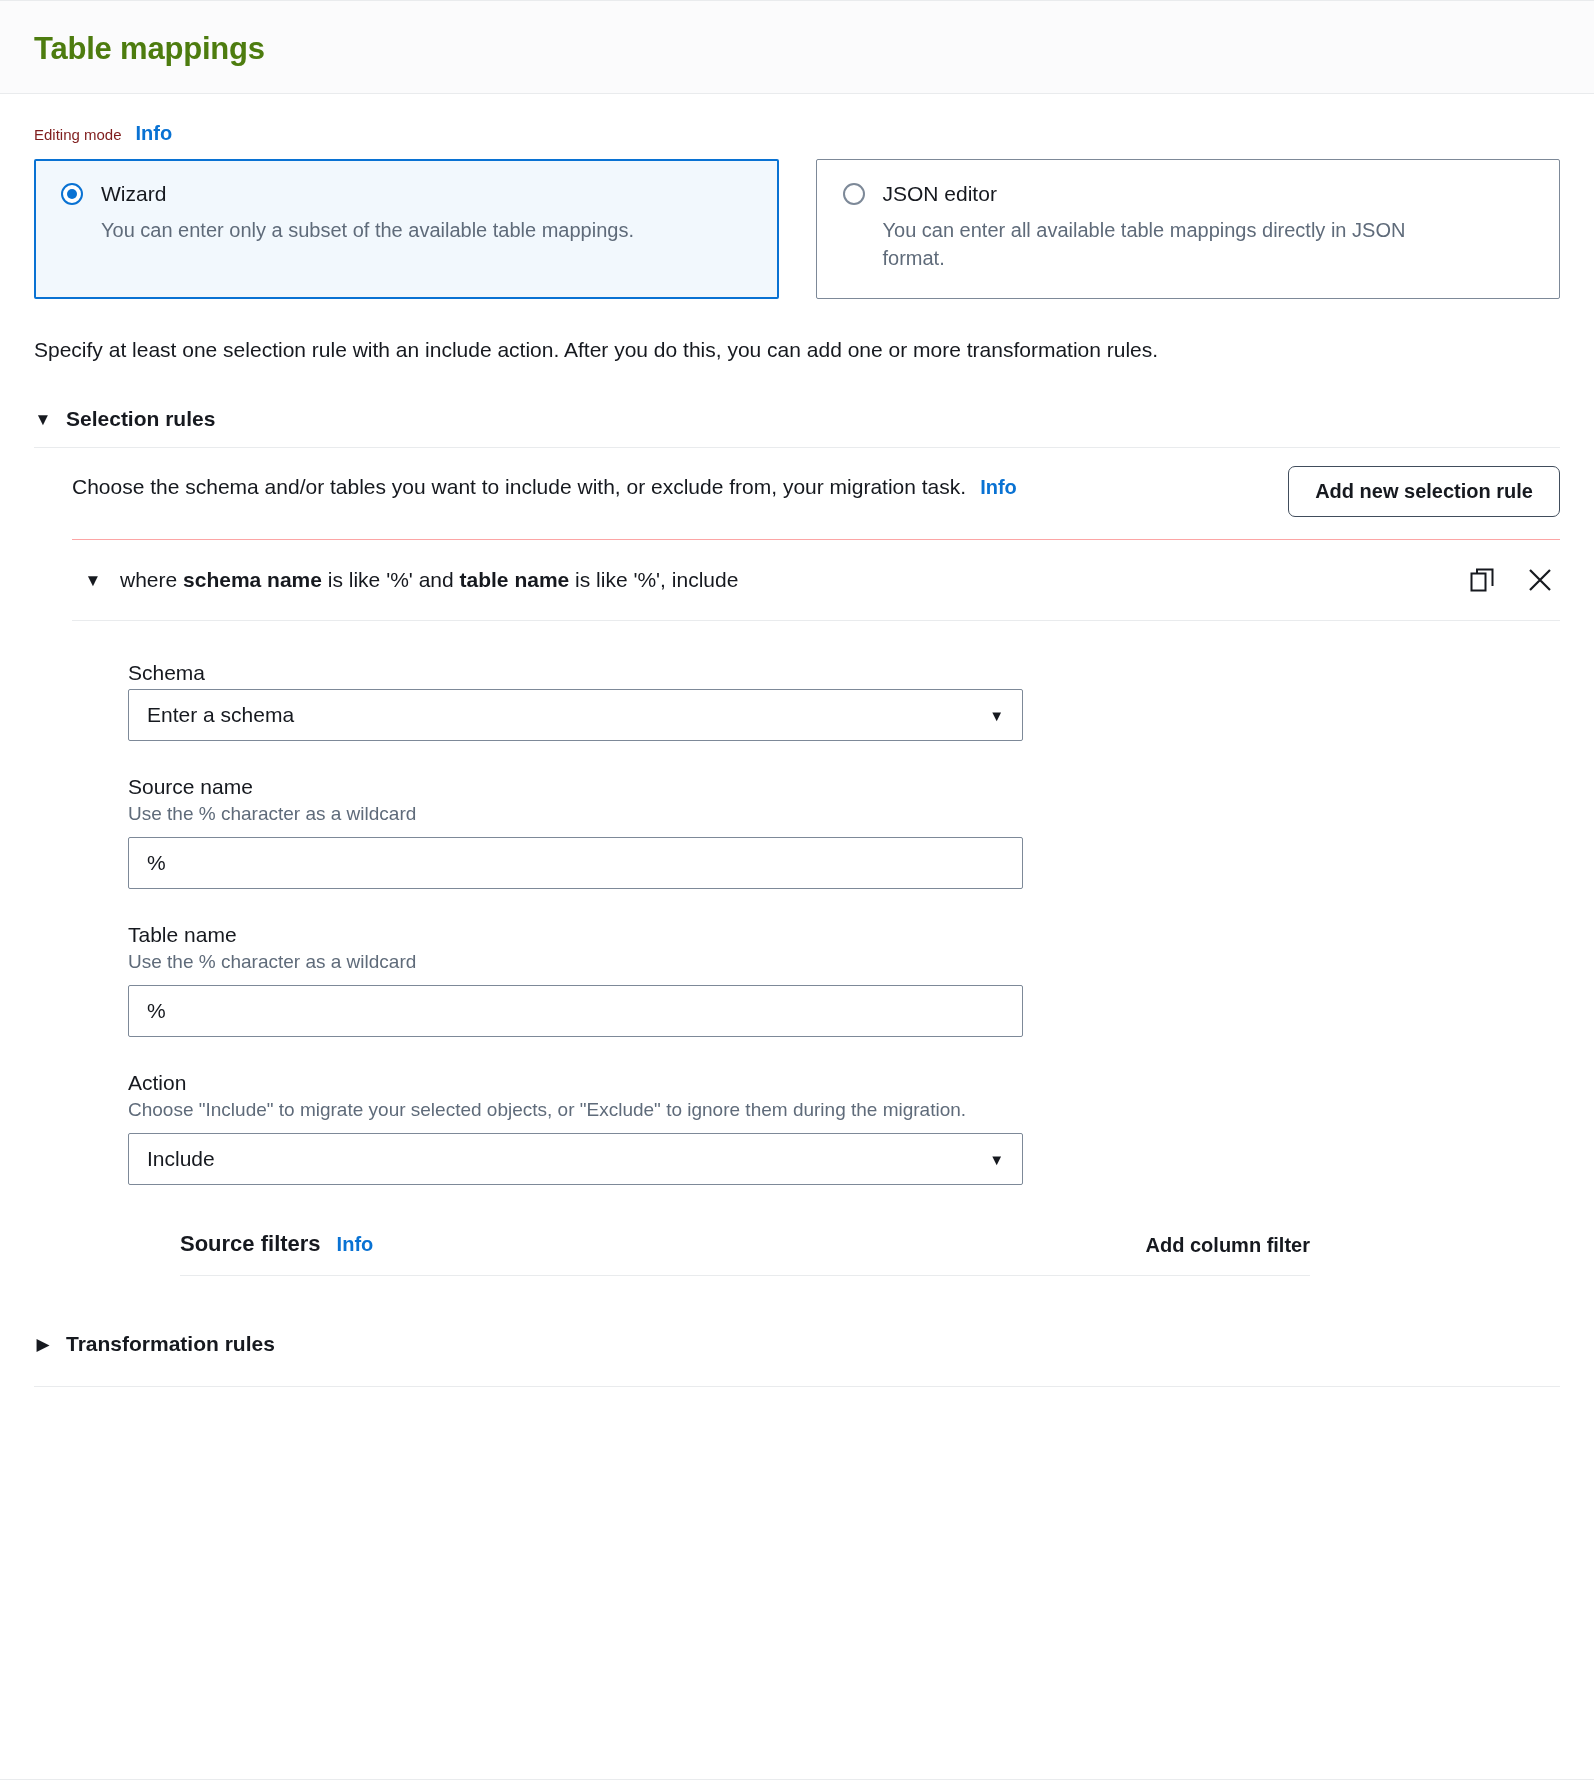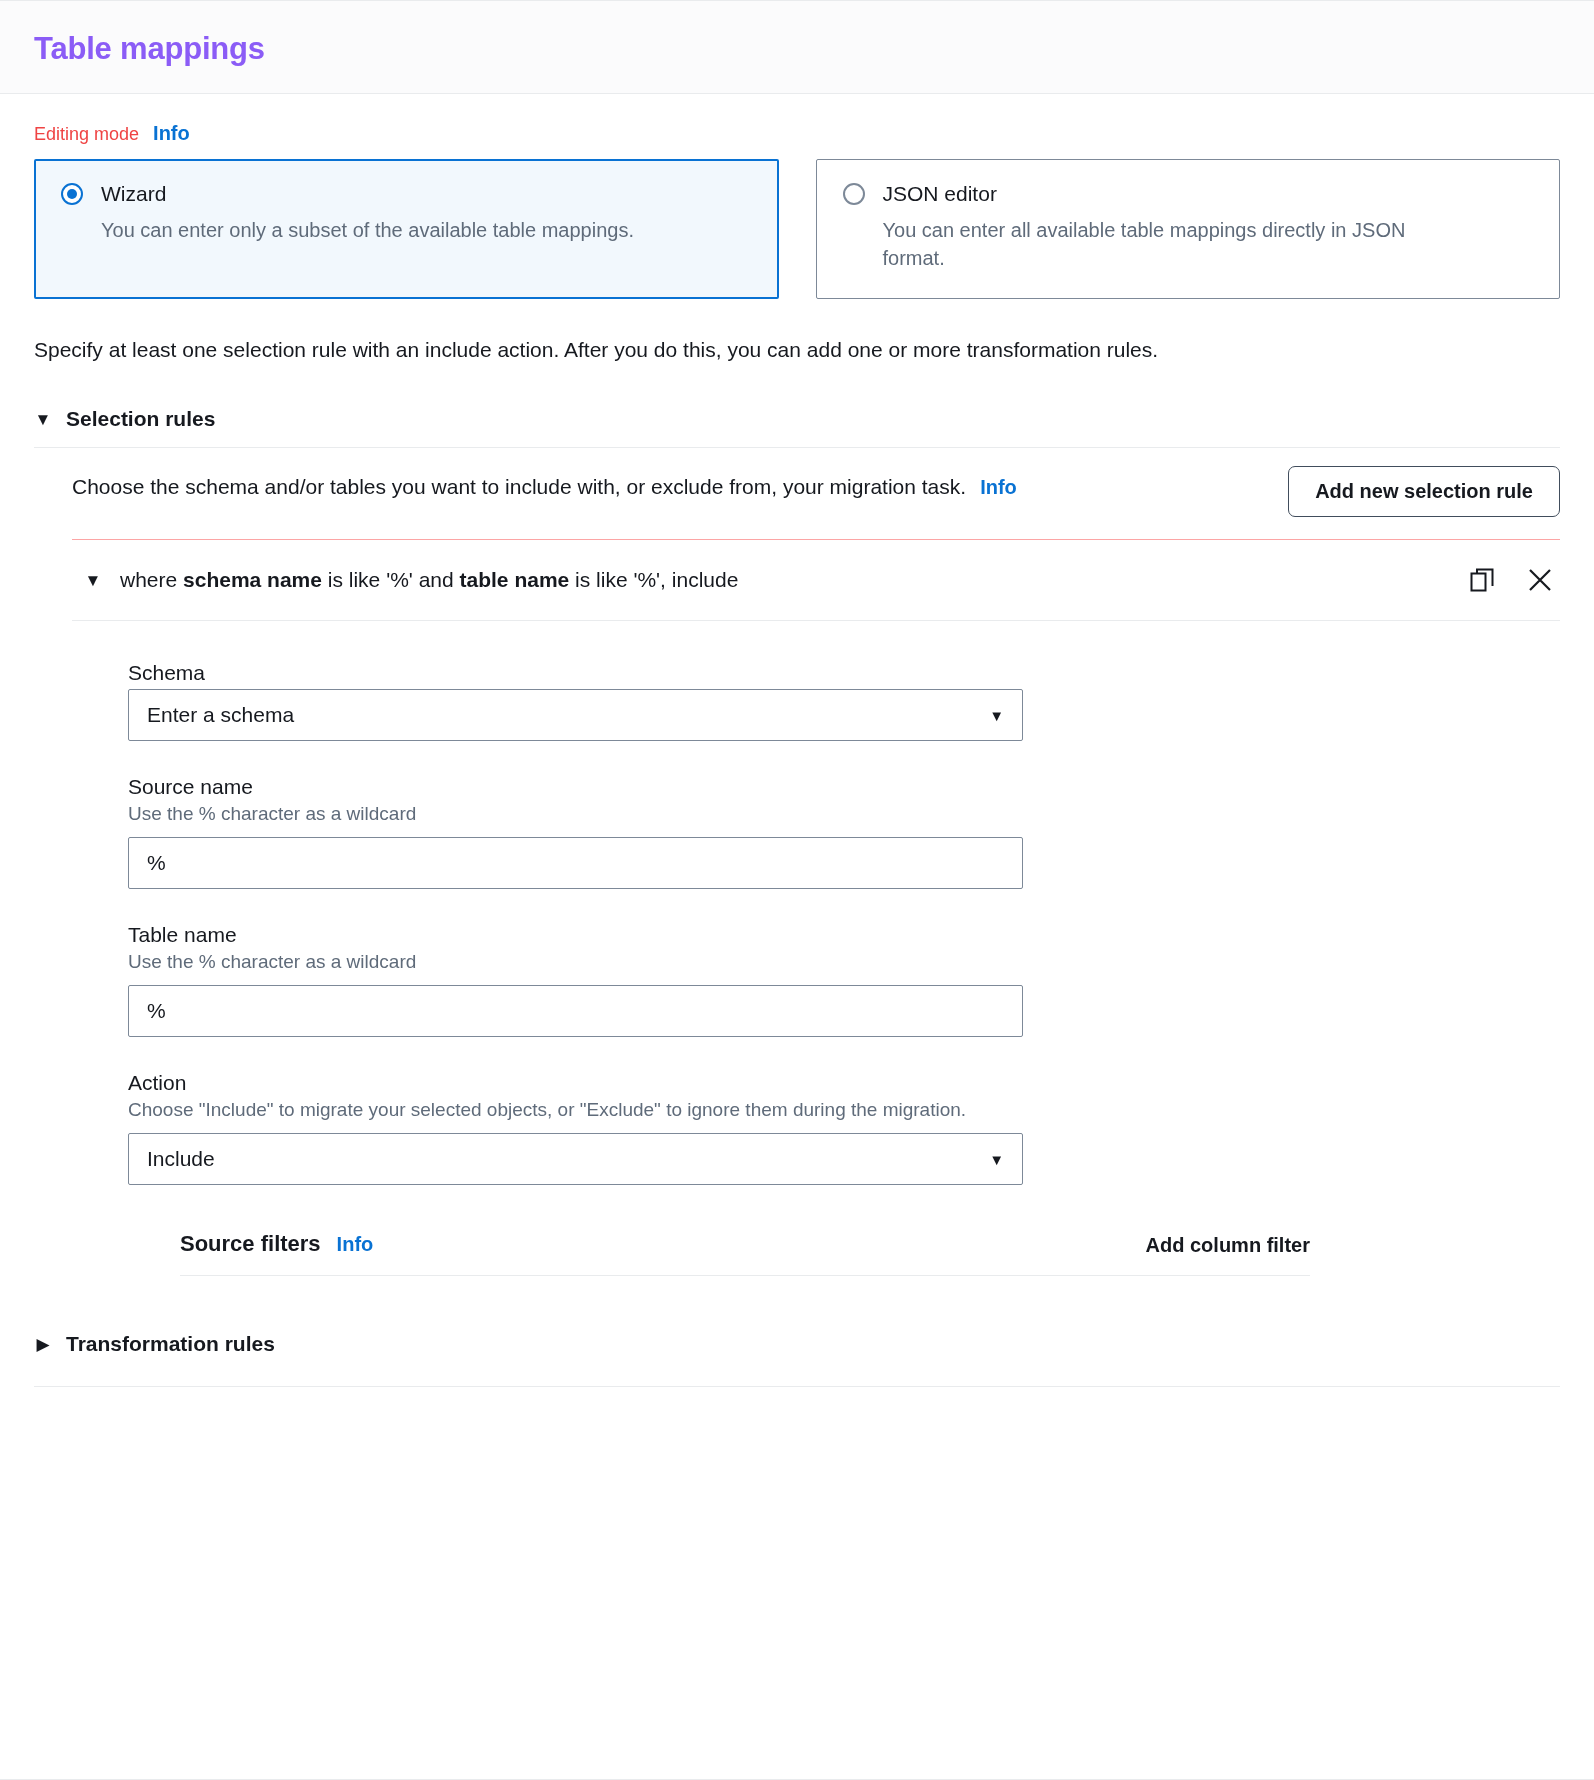--- a/index.html
+++ b/index.html
@@ -25,36 +25,36 @@
   
   .panel-header {
     padding: 30px 34px 26px 34px;
     border-bottom: 1px solid #e9ebed;
     background: #fbfbfc;
   }
   .panel-title {
     font-size: 31px;
     font-weight: bold;
     letter-spacing: -0.2px;
-    color: #8b5cf6;
+    color: #4d7c0f;
     margin: 0;
   }
   
   .panel-body {
     padding: 28px 34px 0 34px;
   }
   .field-label-row {
     display: flex;
     align-items: baseline;
     gap: 14px;
     margin-bottom: 14px;
   }
   .field-label {
-    font-size: 18px;
-    color: #ef4444;
+    font-size: 15px;
+    color: #7f1d1d;
   }
   .info-link {
     font-size: 20px;
     color: #0972d3;
     font-weight: bold;
     cursor: pointer;
     text-decoration: none;
   }
   
   .tiles {

